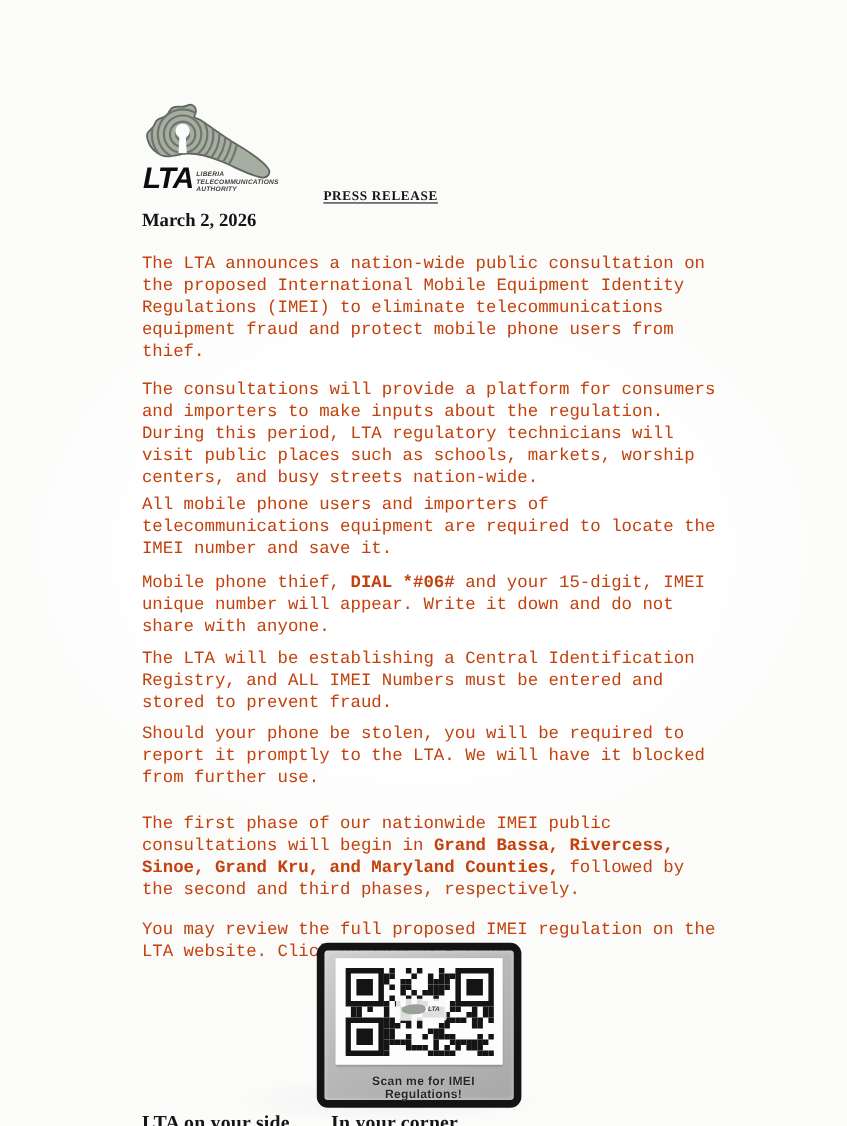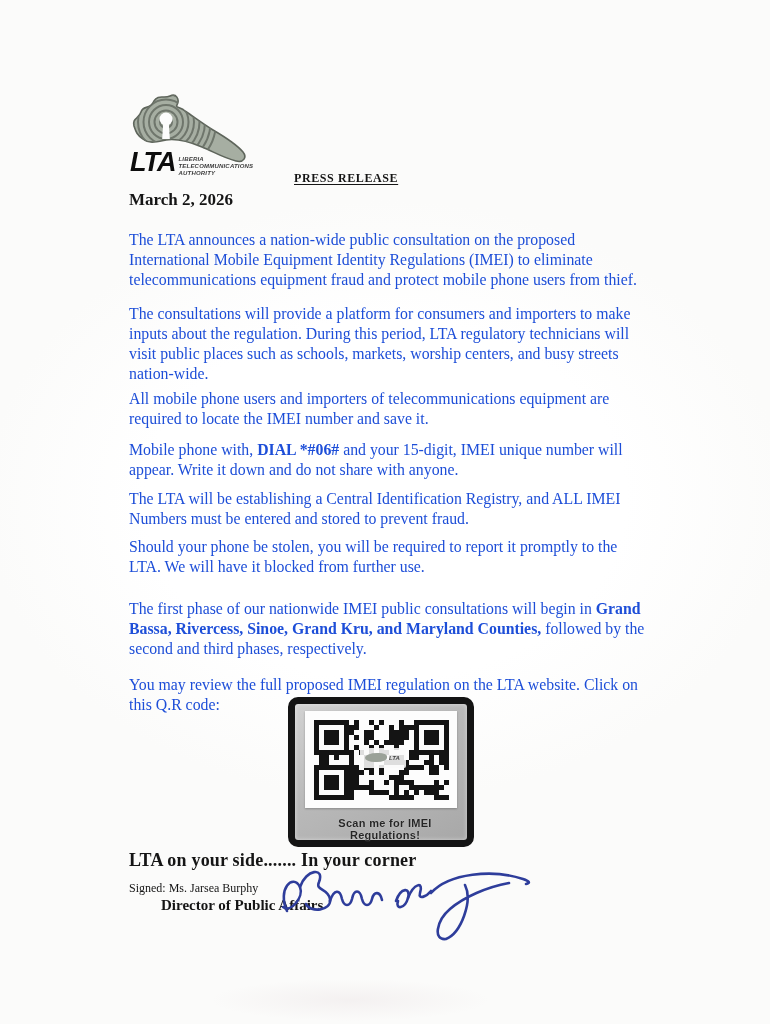--- a/index.html
+++ b/index.html
@@ -37,21 +37,21 @@
     font-size: 12px; font-weight: bold; letter-spacing: 0.6px;
     text-decoration: underline; text-underline-offset: 2px;
   }
   .date-line {
     position: absolute; left: 129px; top: 190px;
     font-size: 17px; font-weight: bold;
   }
 
   
   .content { position: absolute; left: 129px; top: 230px; width: 523px; }
-  .content p { font-size: 15.8px; line-height: 20px; color: #1d4ed8; }
+  .content p { font-size: 15.8px; line-height: 20px; color: #c2410c; font-family: Liberation Mono, monospace; }
   .b { font-weight: bold; text-align: center; }
   .mb14 { margin-bottom: 14px; } .mb5 { margin-bottom: 5px; }
   .mb11 { margin-bottom: 11px; } .mb9 { margin-bottom: 9px; }
   .mb8  { margin-bottom: 8px; }  .mb22 { margin-bottom: 22px; }
   .mb16 { margin-bottom: 16px; }
 
   
   .qr-badge {
     width: 186px; height: 150px;
     margin-left: 159px; margin-top: -18px;
@@ -127,21 +127,21 @@
     </div>
   </div>
 
   <div class="press-title">PRESS RELEASE</div>
   <div class="date-line">March 2, 2026</div>
 
   <div class="content">
     <p class="mb14">The LTA announces a nation-wide public consultation on the proposed International Mobile Equipment Identity Regulations (IMEI) to eliminate telecommunications equipment fraud and protect mobile phone users from thief.</p>
     <p class="mb5">The consultations will provide a platform for consumers and importers to make inputs about the regulation. During this period, LTA regulatory technicians will visit public places such as schools, markets, worship centers, and busy streets nation-wide.</p>
     <p class="mb11">All mobile phone users and importers of telecommunications equipment are required to locate the IMEI number and save it.</p>
-    <p class="mb9"><span>Mobile phone with, </span><span class="b">DIAL *#06#</span><span> and your 15-digit, IMEI unique number will appear. Write it down and do not share with anyone.</span></p>
+    <p class="mb9"><span>Mobile phone thief, </span><span class="b">DIAL *#06#</span><span> and your 15-digit, IMEI unique number will appear. Write it down and do not share with anyone.</span></p>
     <p class="mb8">The LTA will be establishing a Central Identification Registry, and ALL IMEI Numbers must be entered and stored to prevent fraud.</p>
     <p class="mb22">Should your phone be stolen, you will be required to report it promptly to the LTA. We will have it blocked from further use.</p>
     <p class="mb16"><span>The first phase of our nationwide IMEI public consultations will begin in </span><span class="b">Grand Bassa, Rivercess, Sinoe, Grand Kru, and Maryland Counties,</span><span> followed by the second and third phases, respectively.</span></p>
     <p>You may review the full proposed IMEI regulation on the LTA website. Click on this Q.R code:</p>
 
     <div class="qr-badge">
       <div class="qr-panel">
         <div class="qr-modules">
           <svg id="qr-svg" width="135" height="80" viewBox="0 0 135 80">
               <rect x="40" y="0" width="5" height="5" fill="#141414"></rect>

